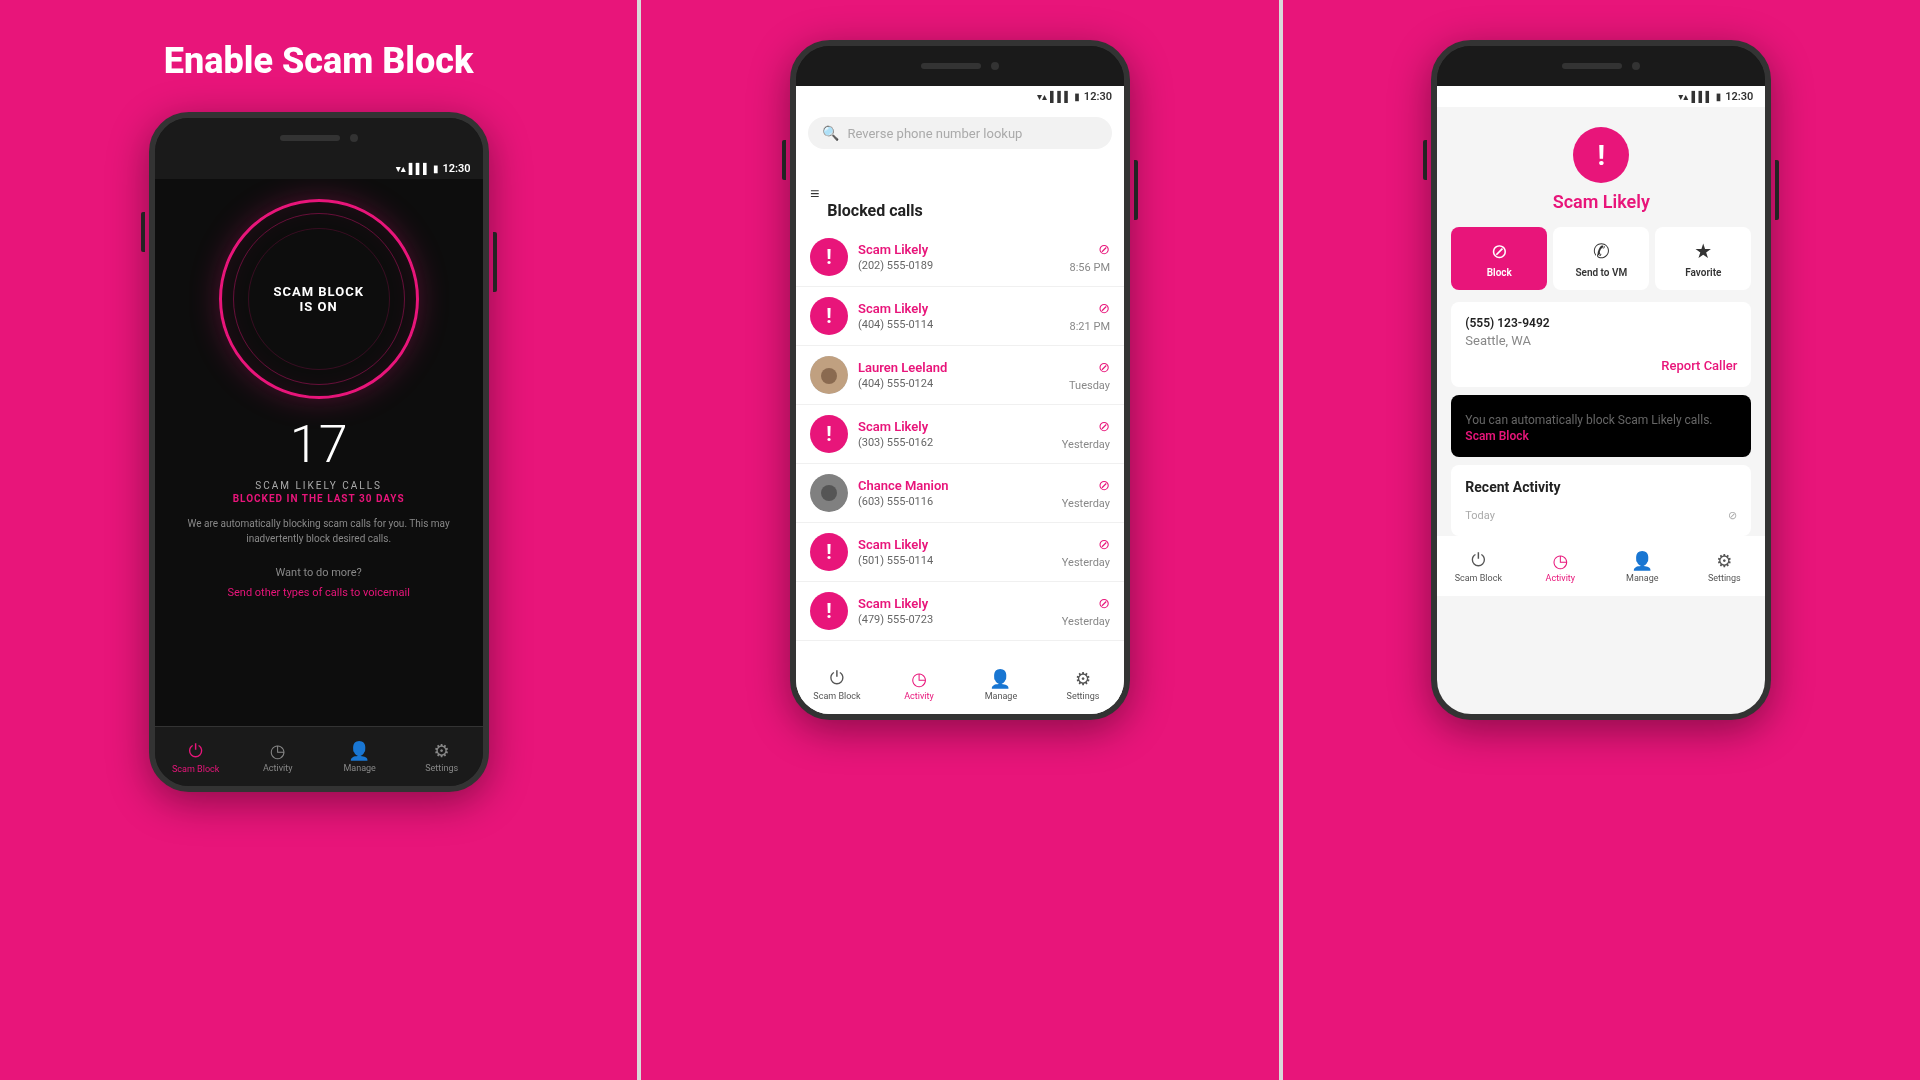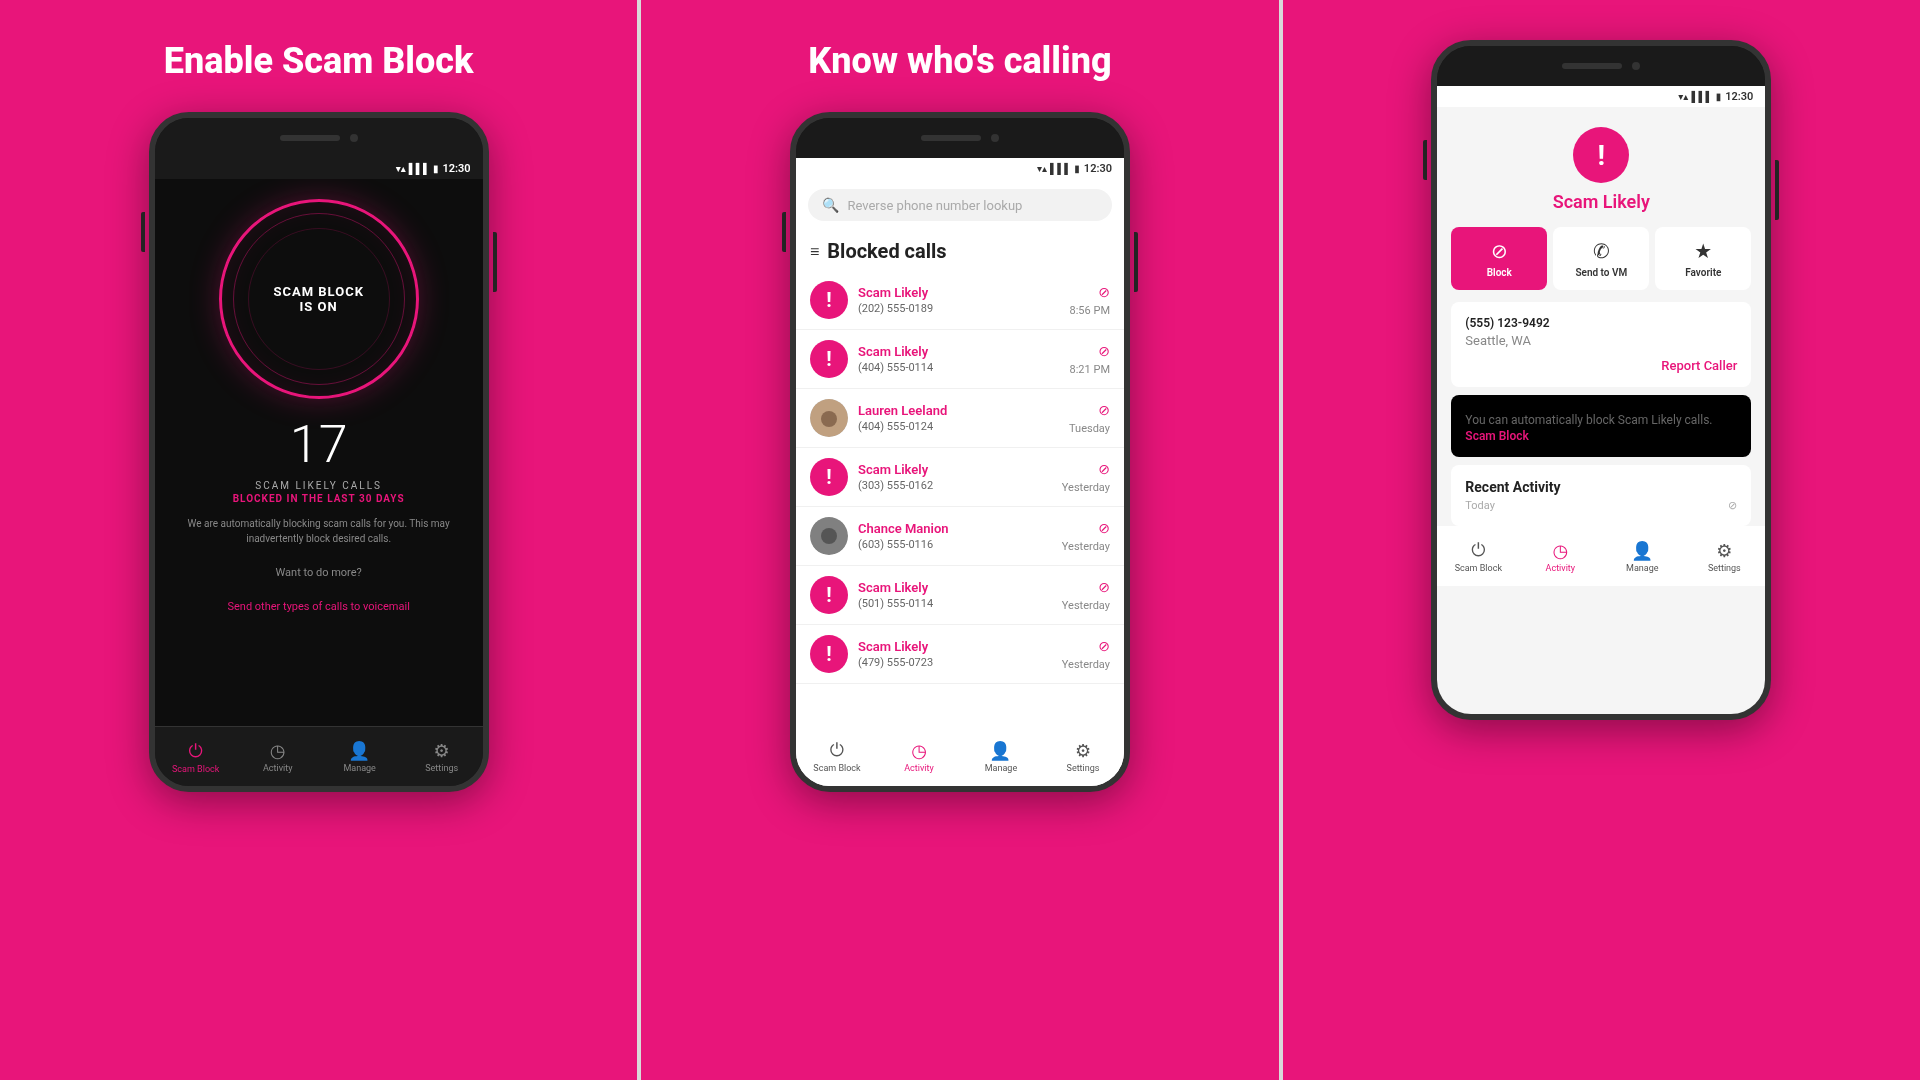--- a/index.html
+++ b/index.html
@@ -188,21 +188,21 @@
 
     .want-more {
       color: #888;
       font-size: 11px;
       margin-top: 20px;
     }
 
     .send-voicemail {
       color: #E8157A;
       font-size: 11px;
-      margin-top: 21px;
+      margin-top: 7px;
     }
 
     
     .bottom-nav {
       height: 60px;
       background: white;
       display: flex;
       align-items: stretch;
       flex-shrink: 0;
     }
@@ -271,23 +271,24 @@
       gap: 8px;
       flex-shrink: 0;
     }
 
     .filter-icon {
       color: #333;
       font-size: 16px;
     }
 
     .blocked-title {
-      font-size: 20px;
+      font-size: 16px;
       font-weight: 700;
       color: #222;
+      margin-top: 34px;
     }
 
     .call-list {
       flex: 1;
       overflow: hidden;
     }
 
     .call-item {
       display: flex;
       align-items: center;
@@ -480,21 +481,21 @@
       background: white;
       margin: 0 14px;
       border-radius: 8px;
       padding: 14px;
     }
 
     .recent-title {
       font-size: 14px;
       font-weight: 700;
       color: #222;
-      margin-bottom: 4px;
+      margin-bottom: 14px;
     }
 
     .activity-today {
       font-size: 11px;
       color: #aaa;
       display: flex;
       justify-content: space-between;
       align-items: center;
     }
 
@@ -590,21 +591,20 @@
           <span class="nav-label nav-inactive-dark">Settings</span>
         </div>
       </div>
     </div>
   </div>
 </div>
 
 <div class="panel-divider"></div>
 
 <div class="panel panel-pink">
-  <div class="panel-title">Know who's calling</div>
 
   <div class="phone-wrapper">
     <div class="side-btn-left"></div>
     <div class="side-btn-right"></div>
     <div class="phone">
       <div class="phone-top">
         <div class="speaker-bar"></div>
         <div class="camera-dot"></div>
       </div>
       <div class="status-bar status-bar-light">

